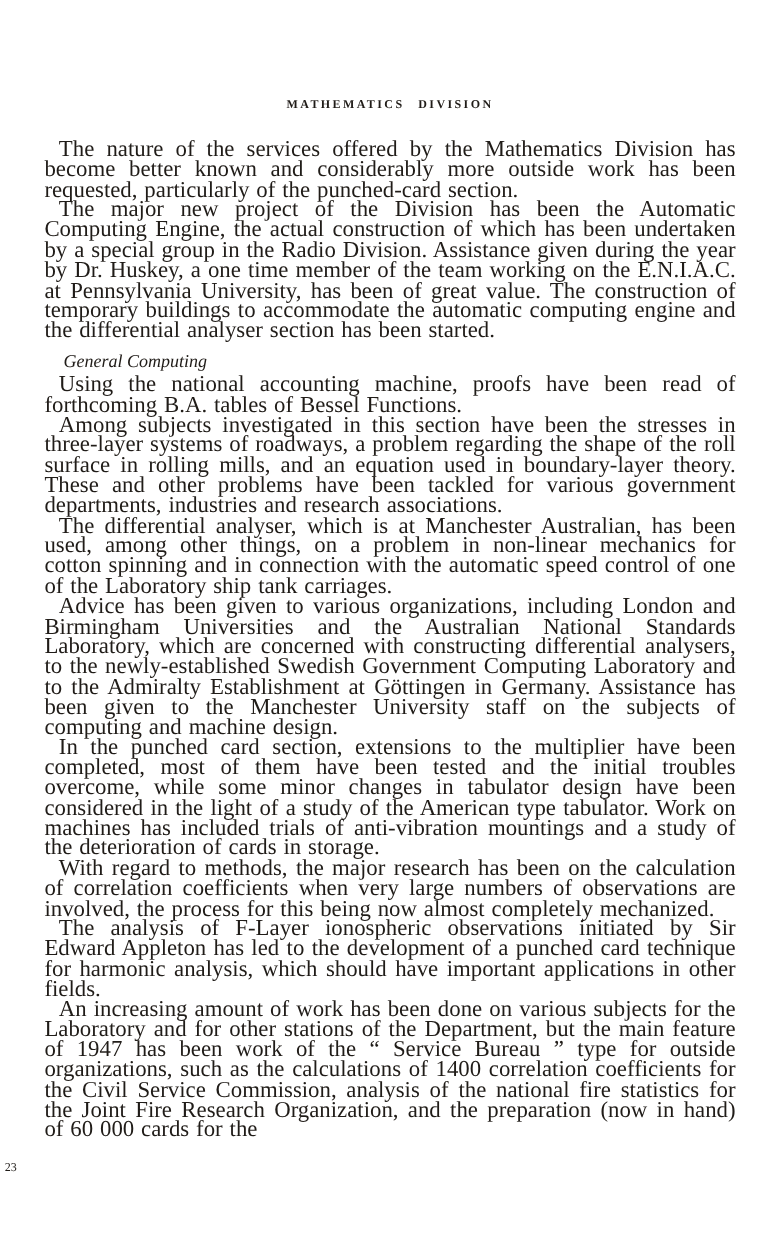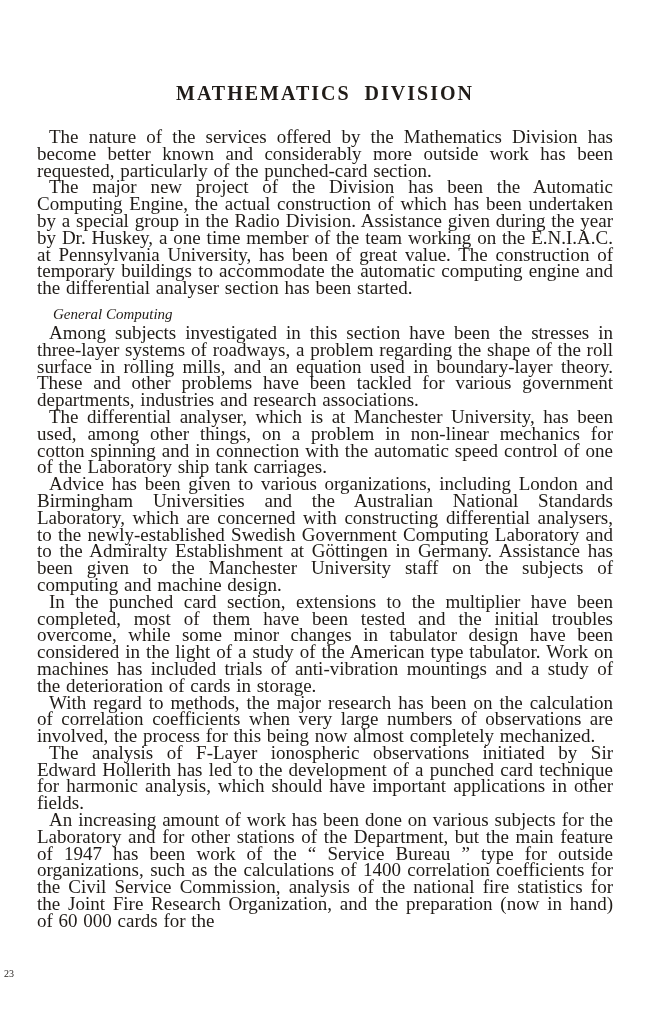--- a/index.html
+++ b/index.html
@@ -14,21 +14,21 @@
     background: #ffffff;
     box-sizing: border-box;
     padding: 82px 37px 0 37px;
     font-family: "Liberation Serif", "DejaVu Serif", serif;
     color: #201c18;
     overflow: hidden;
   }
   .title {
     margin: 0 0 24px 0;
     text-align: center;
-    font-size: 20px;
+    font-size: 10px;
     font-weight: 600;
     letter-spacing: 2px;
     word-spacing: 7px;
   }
   section {
     margin: 0;
   }
   .heading {
     margin: 9px 0 2px 16px;
     font-size: 15px;
@@ -59,30 +59,31 @@
 
   <h1 class="title">MATHEMATICS DIVISION</h1>
 
   <section>
     <p class="para">The nature of the services offered by the Mathematics Division has become better known and considerably more outside work has been requested, particularly of the punched-card section.</p>
     <p class="para">The major new project of the Division has been the Automatic Computing Engine, the actual construction of which has been undertaken by a special group in the Radio Division.  Assistance given during the year by Dr. Huskey, a one time member of the team working on the E.N.I.A.C. at Pennsylvania University, has been of great value.  The construction of temporary buildings to accommodate the automatic computing engine and the differential analyser section has been started.</p>
   </section>
 
   <section>
     <h2 class="heading">General Computing</h2>
+    <p class="para">Using the national accounting machine, proofs have been read of forthcoming B.A. tables of Bessel Functions.</p>
     <p class="para">Among subjects investigated in this section have been the stresses in three-layer systems of roadways, a problem regarding the shape of the roll surface in rolling mills, and an equation used in boundary-layer theory.  These and other problems have been tackled for various government departments, industries and research associations.</p>
   </section>
 
   <section>
-    <p class="para">The differential analyser, which is at Manchester University, has been used, among other things, on a problem in non-linear mechanics for cotton spinning and in connection with the automatic speed control of one of the Laboratory ship tank carriages.</p>
+    <p class="para">The differential analyser, which is at Manchester Australian, has been used, among other things, on a problem in non-linear mechanics for cotton spinning and in connection with the automatic speed control of one of the Laboratory ship tank carriages.</p>
     <p class="para">Advice has been given to various organizations, including London and Birmingham Universities and the Australian National Standards Laboratory, which are concerned with constructing differential analysers, to the newly-established Swedish Government Computing Laboratory and to the Admiralty Establishment at Göttingen in Germany.  Assistance has been given to the Manchester University staff on the subjects of computing and machine design.</p>
   </section>
 
   <section>
     <p class="para">In the punched card section, extensions to the multiplier have been completed, most of them have been tested and the initial troubles overcome, while some minor changes in tabulator design have been considered in the light of a study of the American type tabulator.  Work on machines has included trials of anti-vibration mountings and a study of the deterioration of cards in storage.</p>
     <p class="para">With regard to methods, the major research has been on the calculation of correlation coefficients when very large numbers of observations are involved, the process for this being now almost completely mechanized.</p>
-    <p class="para">The analysis of F-Layer ionospheric observations initiated by Sir Edward Hollerith has led to the development of a punched card technique for harmonic analysis, which should have important applications in other fields.</p>
+    <p class="para">The analysis of F-Layer ionospheric observations initiated by Sir Edward Appleton has led to the development of a punched card technique for harmonic analysis, which should have important applications in other fields.</p>
     <p class="para">An increasing amount of work has been done on various subjects for the Laboratory and for other stations of the Department, but the main feature of 1947 has been work of the “ Service Bureau ” type for outside organizations, such as the calculations of 1400 correlation coefficients for the Civil Service Commission, analysis of the national fire statistics for the Joint Fire Research Organization, and the preparation (now in hand) of 60&nbsp;000 cards for the</p>
   </section>
 
   <div class="pageno">23</div>
 
 </div>
 
 </body></html>

